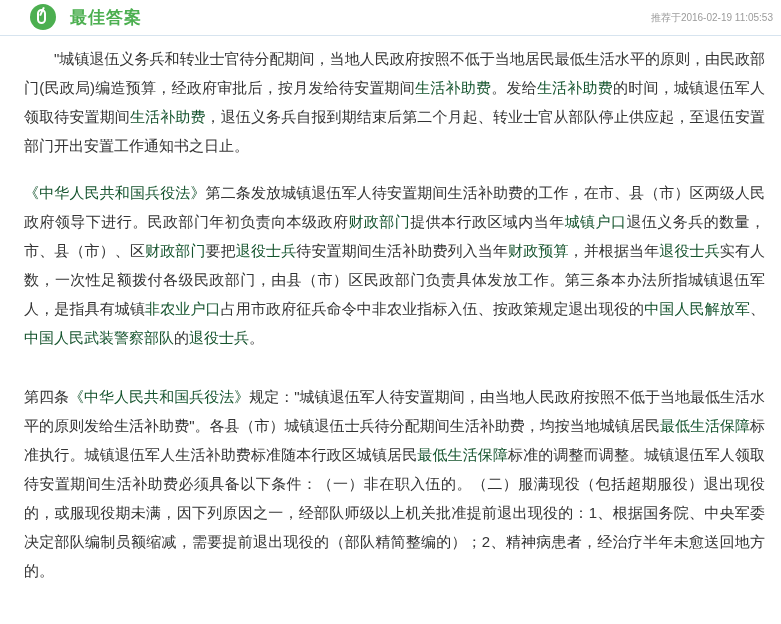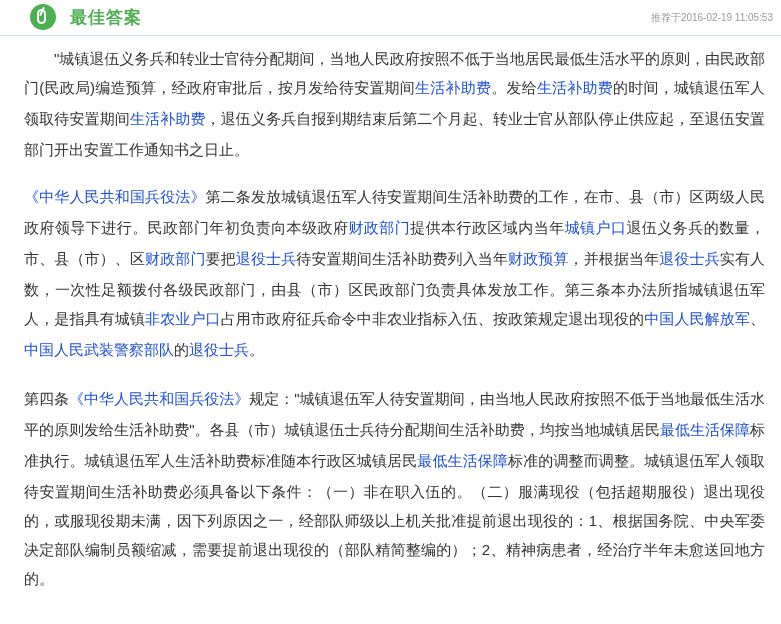--- a/index.html
+++ b/index.html
@@ -82,27 +82,26 @@
   }
   .para {
     font-size: 15px;
     line-height: 29px;
     color: #333333;
     text-align: justify;
     margin: 0 0 14px 0;
     word-break: break-all;
   }
   .lnk {
-    color: #1d4ed8;
+    color: #14532d;
     text-decoration: none;
     cursor: pointer;
-    font-family: Liberation Mono, monospace;
   }
   .p1 { margin-bottom: 18px; }
-  .p2 { margin-bottom: 18px; }
+  .p2 { margin-bottom: 30px; }
 </style>
 </head>
 <body>
 
 <div class="page">
 
   <div class="answer-header">
     <span class="best-icon"></span>
     <span class="best-title">最佳答案</span>
     <span class="recommend-time">推荐于2016-02-19 11:05:53</span>

